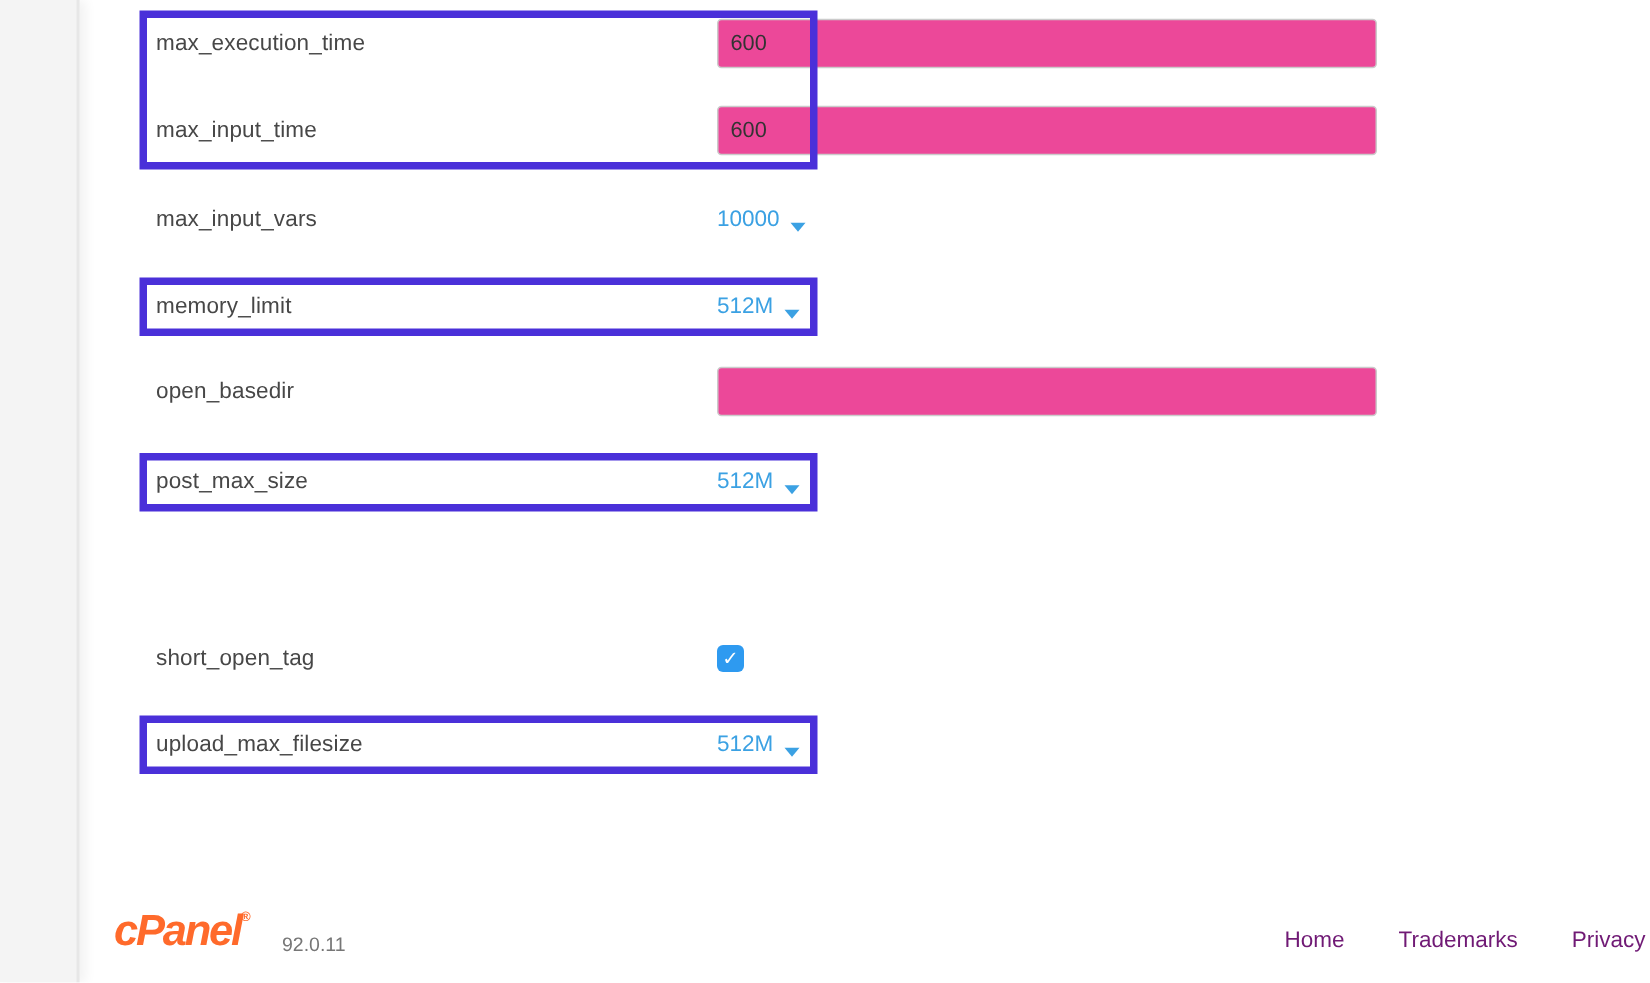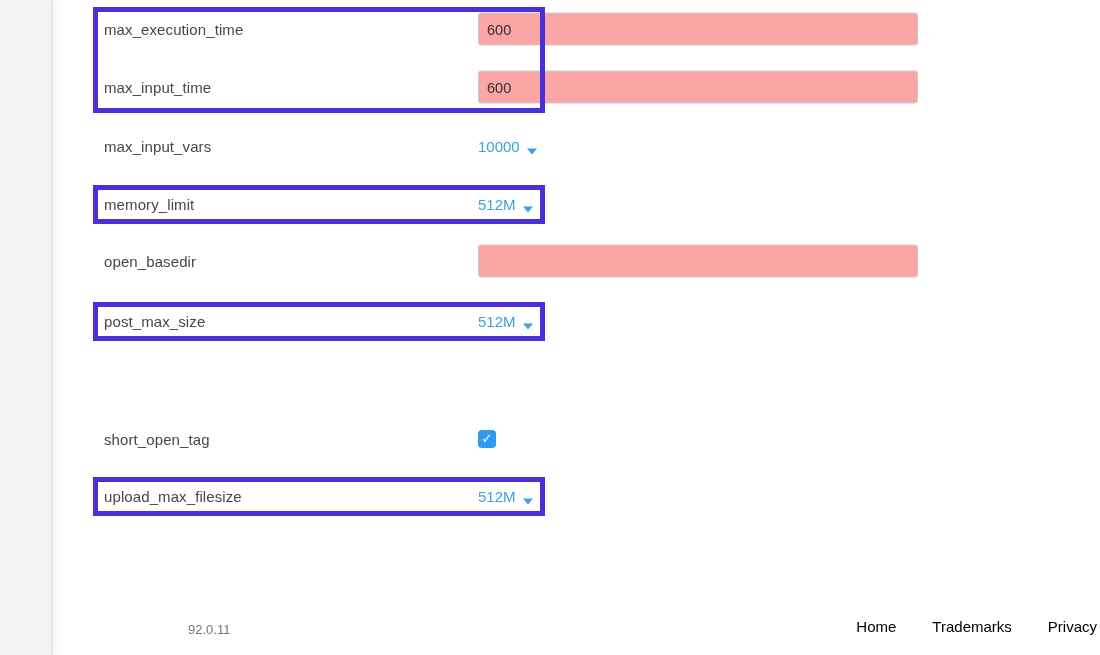--- a/index.html
+++ b/index.html
@@ -15,21 +15,21 @@
 
   
   .row { position: absolute; left: 57px; width: 1043px; height: 40px; }
   .row-label {
     position: absolute; left: 47px; top: 50%; transform: translateY(-50%);
     font-size: 15px; color: #474747; letter-spacing: 0.1px;
   }
   .text-input {
     position: absolute; left: 421px; top: 50%; transform: translateY(-50%);
     width: 440px; height: 33px;
-    border: 1px solid #cbcbcb; border-radius: 3px; background: #fca5a5;
+    border: 1px solid #cbcbcb; border-radius: 3px; background: #ec4899;
     font-family: "Liberation Sans", "DejaVu Sans", sans-serif;
     font-size: 14.5px; color: #333; padding: 0 8px; outline: none;
   }
   .dropdown {
     position: absolute; left: 421px; top: 50%; transform: translateY(-50%);
     display: flex; align-items: flex-end; gap: 7px; cursor: pointer;
   }
   .dropdown-value { font-size: 15px; color: #3ba1e3; }
   .caret-down {
     width: 0; height: 0; margin-top: 2px;
@@ -49,21 +49,21 @@
   
   .footer { position: absolute; left: 57px; bottom: 0; width: 1043px; height: 55px; }
   .logo {
     position: absolute; left: 19px; top: 5px;
     font-size: 29px; font-weight: bold; font-style: italic;
     color: #ff6a2b; letter-spacing: -1.5px; cursor: pointer;
   }
   .logo sup { font-size: 9px; font-style: normal; letter-spacing: 0; vertical-align: 16px; }
   .version { position: absolute; left: 131px; top: 22px; font-size: 13px; color: #767676; }
   .footer-links { position: absolute; right: 3px; top: 18px; display: flex; gap: 36px; }
-  .footer-links a { font-size: 15px; color: #000000; text-decoration: none; cursor: pointer; }
+  .footer-links a { font-size: 15px; color: #701a75; text-decoration: none; cursor: pointer; }
 </style>
 </head>
 <body>
 
 <div id="stage">
 
   <div class="sidebar"></div>
 
   <div class="row" style="top:9px;">
     <span class="row-label">max_execution_time</span>
@@ -118,20 +118,21 @@
     </span>
   </div>
 
 
   <div class="hl-box" style="left:93px; top:7px;   width:452px; height:106px;"></div>
   <div class="hl-box" style="left:93px; top:185px; width:452px; height:39px;"></div>
   <div class="hl-box" style="left:93px; top:302px; width:452px; height:39px;"></div>
   <div class="hl-box" style="left:93px; top:477px; width:452px; height:39px;"></div>
 
   <div class="footer">
+    <span class="logo"><span>cPanel</span><sup>®</sup></span>
     <span class="version">92.0.11</span>
     <span class="footer-links">
       <a href="#">Home</a>
       <a href="#">Trademarks</a>
       <a href="#">Privacy</a>
     </span>
   </div>
 
 </div>
 

